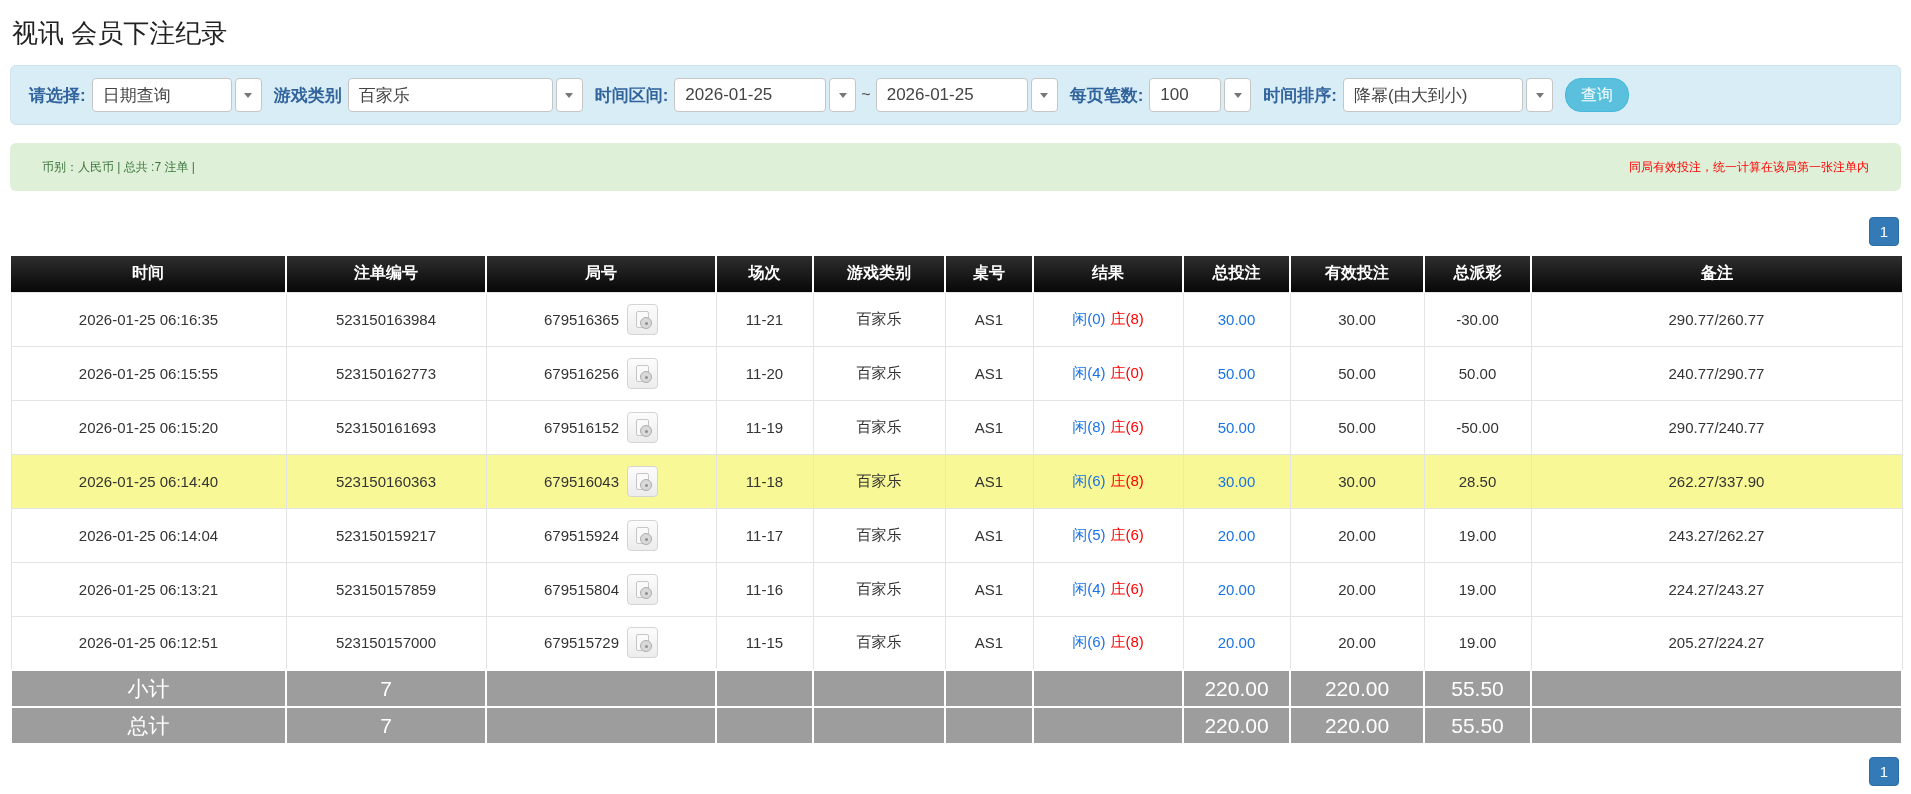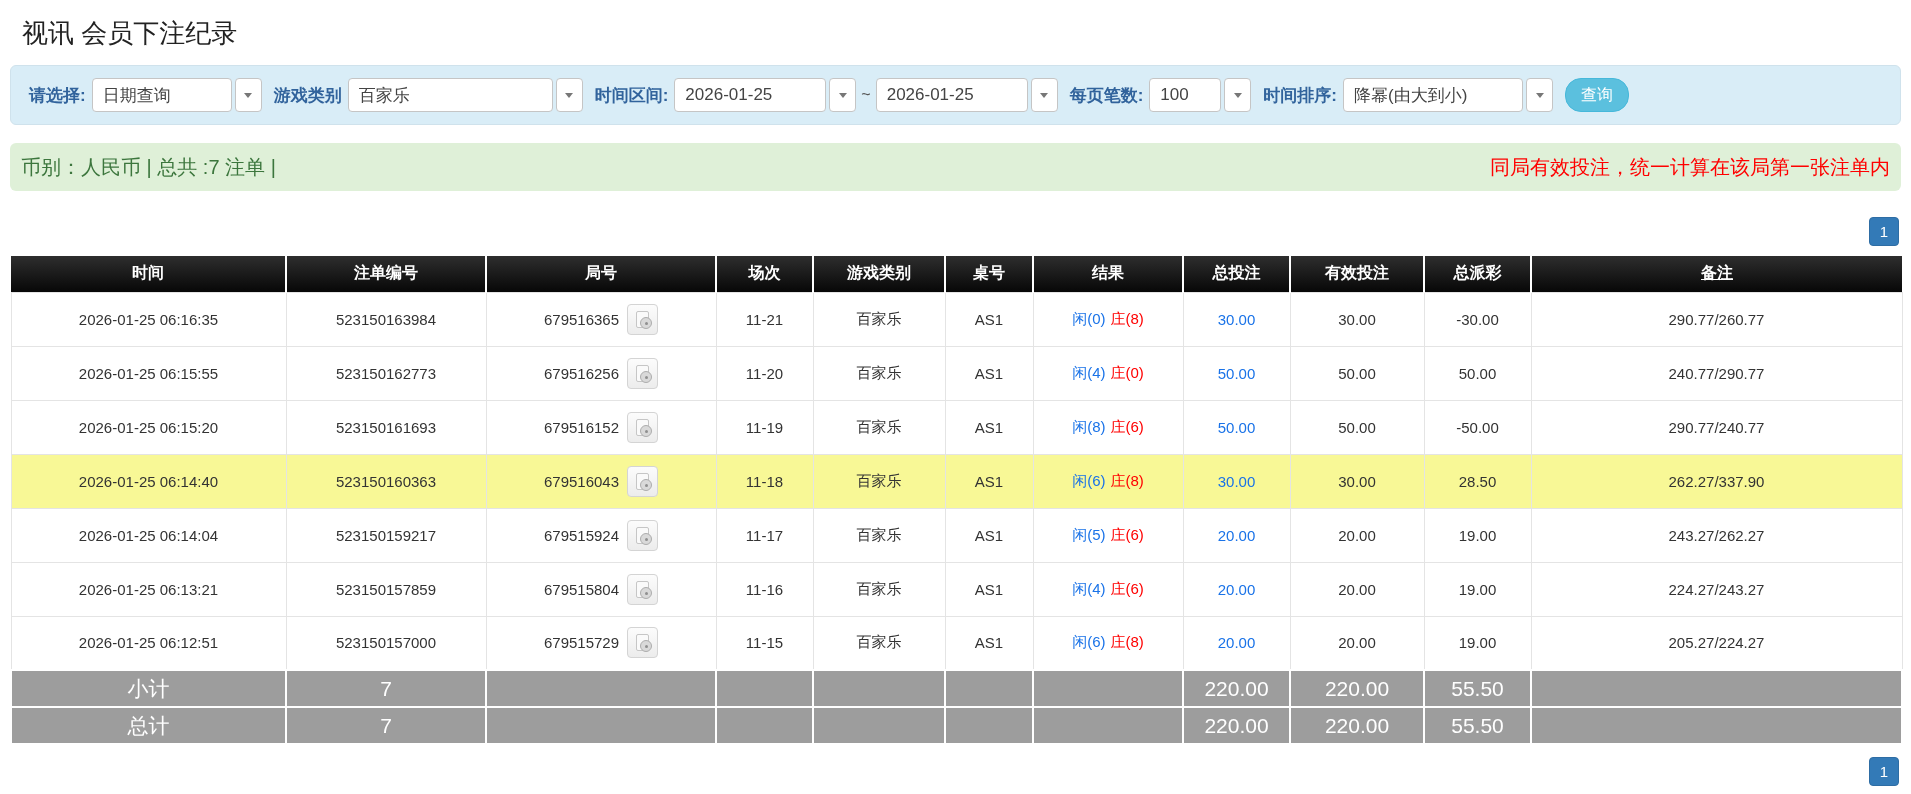--- a/index.html
+++ b/index.html
@@ -2,21 +2,21 @@
 <html style="--accent_blue: #337ab7; --button_cyan: #5bc0de; --link_blue: #1a73e8; --player_blue: #1a73e8; --banker_red: #ff0000; --red: #ff0000; --filter_bg: #d9edf7; --filter_label: #31639c; --summary_bg: #dff0d8; --summary_text: #3c763d; --highlight_yellow: #f8f896; --grey_row_bg: #9d9d9d;"><head>
 <meta charset="utf-8">
 <style>
   * { box-sizing: border-box; }
   html, body { margin:0; padding:0; background:#fff; }
   body {
     width:1911px; height:794px; overflow:hidden;
     font-family:"Liberation Sans","DejaVu Sans",sans-serif; color:#333;
   }
   .page { padding:10px 10px 0 10px; }
-  .title { font-size:26px; font-weight:400; color:#222; margin:6px 0 14px 12px; }
+  .title { font-size:26px; font-weight:400; color:#222; margin:6px 0 14px 2px; }
 
   
   .filter-bar {
     background:var(--filter_bg,#d9edf7);
     border:1px solid #cfe2ec; border-radius:6px;
     padding:12px 10px; display:flex; align-items:center; white-space:nowrap;
   }
   .flabel { color:var(--filter_label,#31639c); font-weight:bold; font-size:17px; margin:0 6px 0 12px; }
   .flabel.first { margin-left:8px; }
   .select {
@@ -29,22 +29,22 @@
   }
   .caret { width:0; height:0; border-left:4px solid transparent; border-right:4px solid transparent; border-top:5px solid #777; }
   .tilde { margin:0 5px; color:#555; font-size:16px; }
   .search-btn {
     margin-left:12px; background:var(--button_cyan,#5bc0de); color:#fff; border:1px solid #46b8da;
     border-radius:16px; font-size:16px; height:34px; padding:0 15px; cursor:pointer;
   }
 
   
   .summary-bar {
-    background:var(--summary_bg,#dff0d8); border-radius:6px; margin-top:18px; padding:0 11px; height:48px;
-    display:flex; align-items:center; justify-content:space-between; font-size:20px;
+    background:var(--summary_bg,#dff0d8); border-radius:6px; margin-top:18px; padding:0 32px; height:48px;
+    display:flex; align-items:center; justify-content:space-between; font-size:12px;
   }
   .summary-left { color:var(--summary_text,#3c763d); }
   .summary-right { color:var(--red,#ff0000); }
 
   
   .pager { text-align:right; margin:26px 2px 10px 0; }
   .pager.bottom { margin:12px 2px 0 0; }
   .page-btn {
     background:var(--accent_blue,#337ab7); color:#fff; border:1px solid #2e6da4;
     border-radius:4px; min-width:30px; height:29px; font-size:15px; cursor:pointer;

